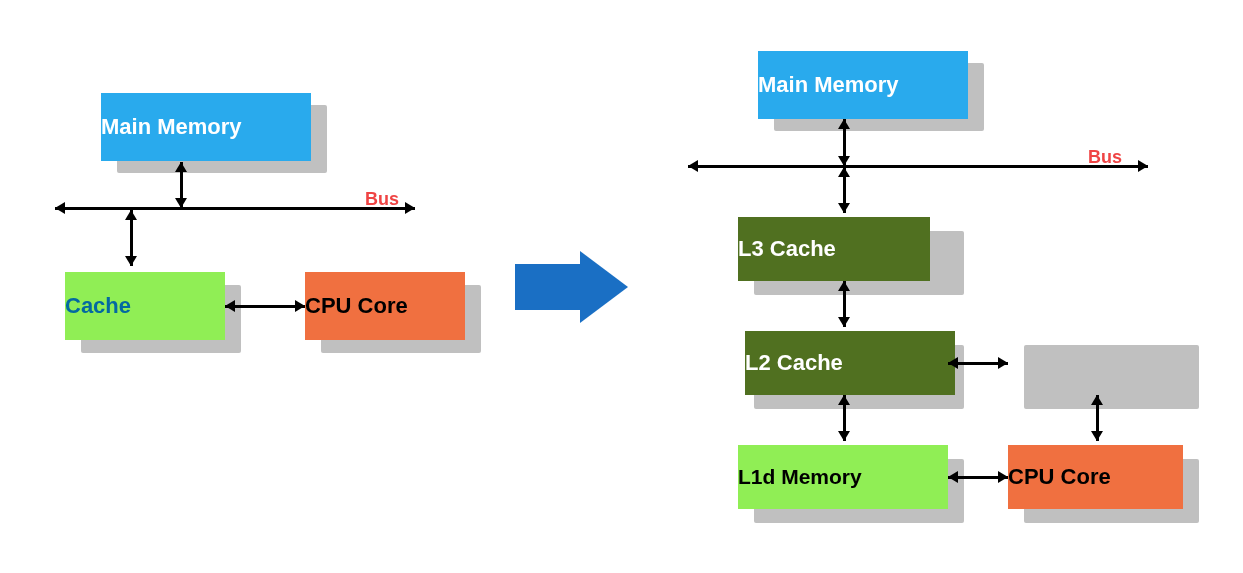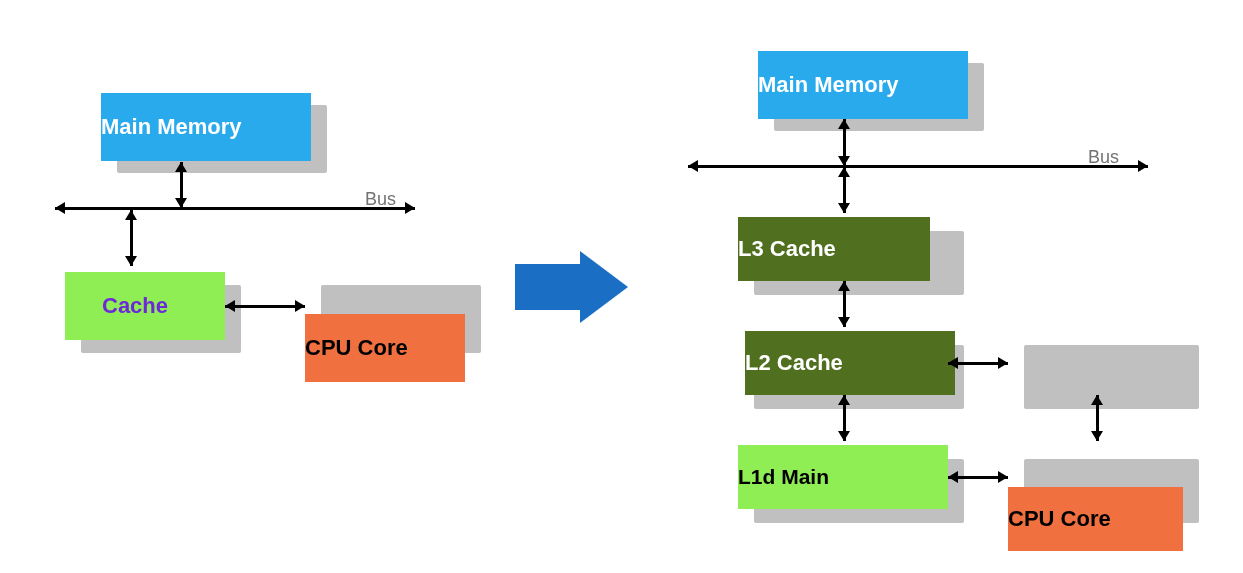--- a/index.html
+++ b/index.html
@@ -47,22 +47,22 @@
     }
 
     .box-shadow {
       position: absolute;
       background: #c0c0c0;
       border-radius: 2px;
     }
 
     
     .blue-box { background: #29aaed; color: #fff; }
-    .green-box { background: #90ee55; color: #6d28d9; padding-left: 37px; }
-    .orange-box { background: #f07040; color: #000; margin-top: 42px; }
+    .green-box { background: #90ee55; color: #0369a1; }
+    .orange-box { background: #f07040; color: #000; }
     .dark-green-box { background: #507020; color: #fff; }
     .light-green-box { background: #90ee55; color: #000; }
 
     
     .bus-line {
       position: absolute;
       height: 3px;
       background: #000;
     }
     .bus-line::before {
@@ -79,23 +79,23 @@
       position: absolute;
       right: 0;
       top: -5px;
       border-top: 6px solid transparent;
       border-bottom: 6px solid transparent;
       border-left: 10px solid #000;
     }
 
     .bus-label {
       position: absolute;
-      font-weight: normal;
+      font-weight: bold;
       font-size: 18px;
-      color: #737373;
+      color: #ef4444;
       text-align: center;
     }
 
     
     .v-arrow {
       position: absolute;
       width: 3px;
       background: #000;
     }
     .v-arrow::before {
@@ -216,21 +216,21 @@
     <div class="box-shadow" style="left:336px; top:298px; width:175px; height:64px;"></div>
 
 
     <div class="v-arrow" style="left:155px; top:348px; height:46px;"></div>
 
     <div class="v-arrow" style="left:408px; top:348px; height:46px;"></div>
 
     <div class="box-shadow" style="left:66px; top:412px; width:210px; height:64px;"></div>
 
     <div class="box light-green-box" style="left:50px; top:398px; width:210px; height:64px; font-size:21px;">
-      <span>L1d Main</span>
+      <span>L1d Memory</span>
     </div>
 
     <div class="h-arrow" style="left:260px; top:429px; width:60px;"></div>
 
     <div class="box-shadow" style="left:336px; top:412px; width:175px; height:64px;"></div>
 
     <div class="box orange-box" style="left:320px; top:398px; width:175px; height:64px; font-size:22px;">
       <span>CPU Core</span>
     </div>
 

